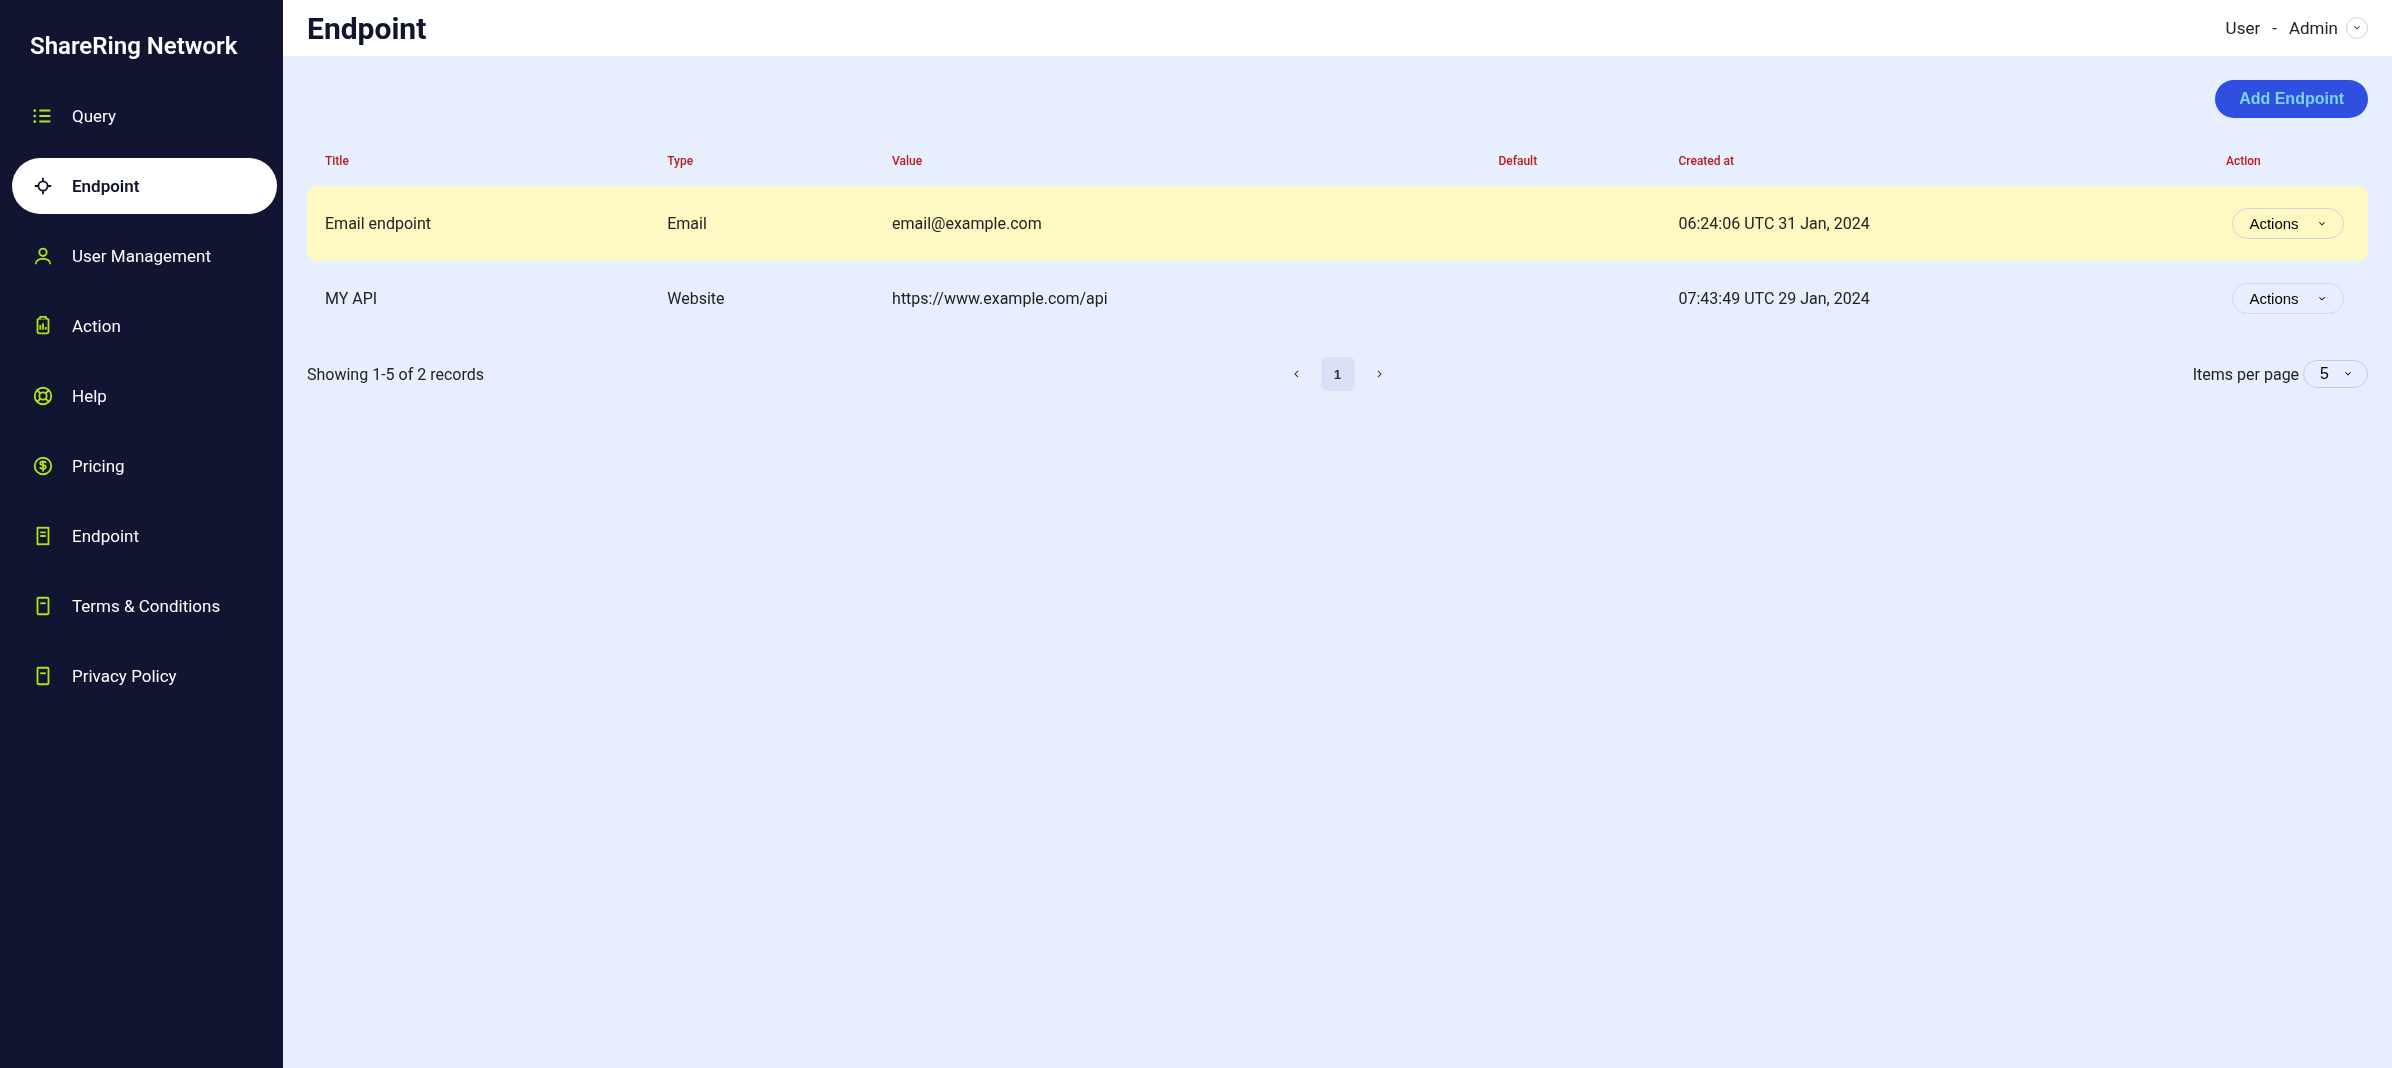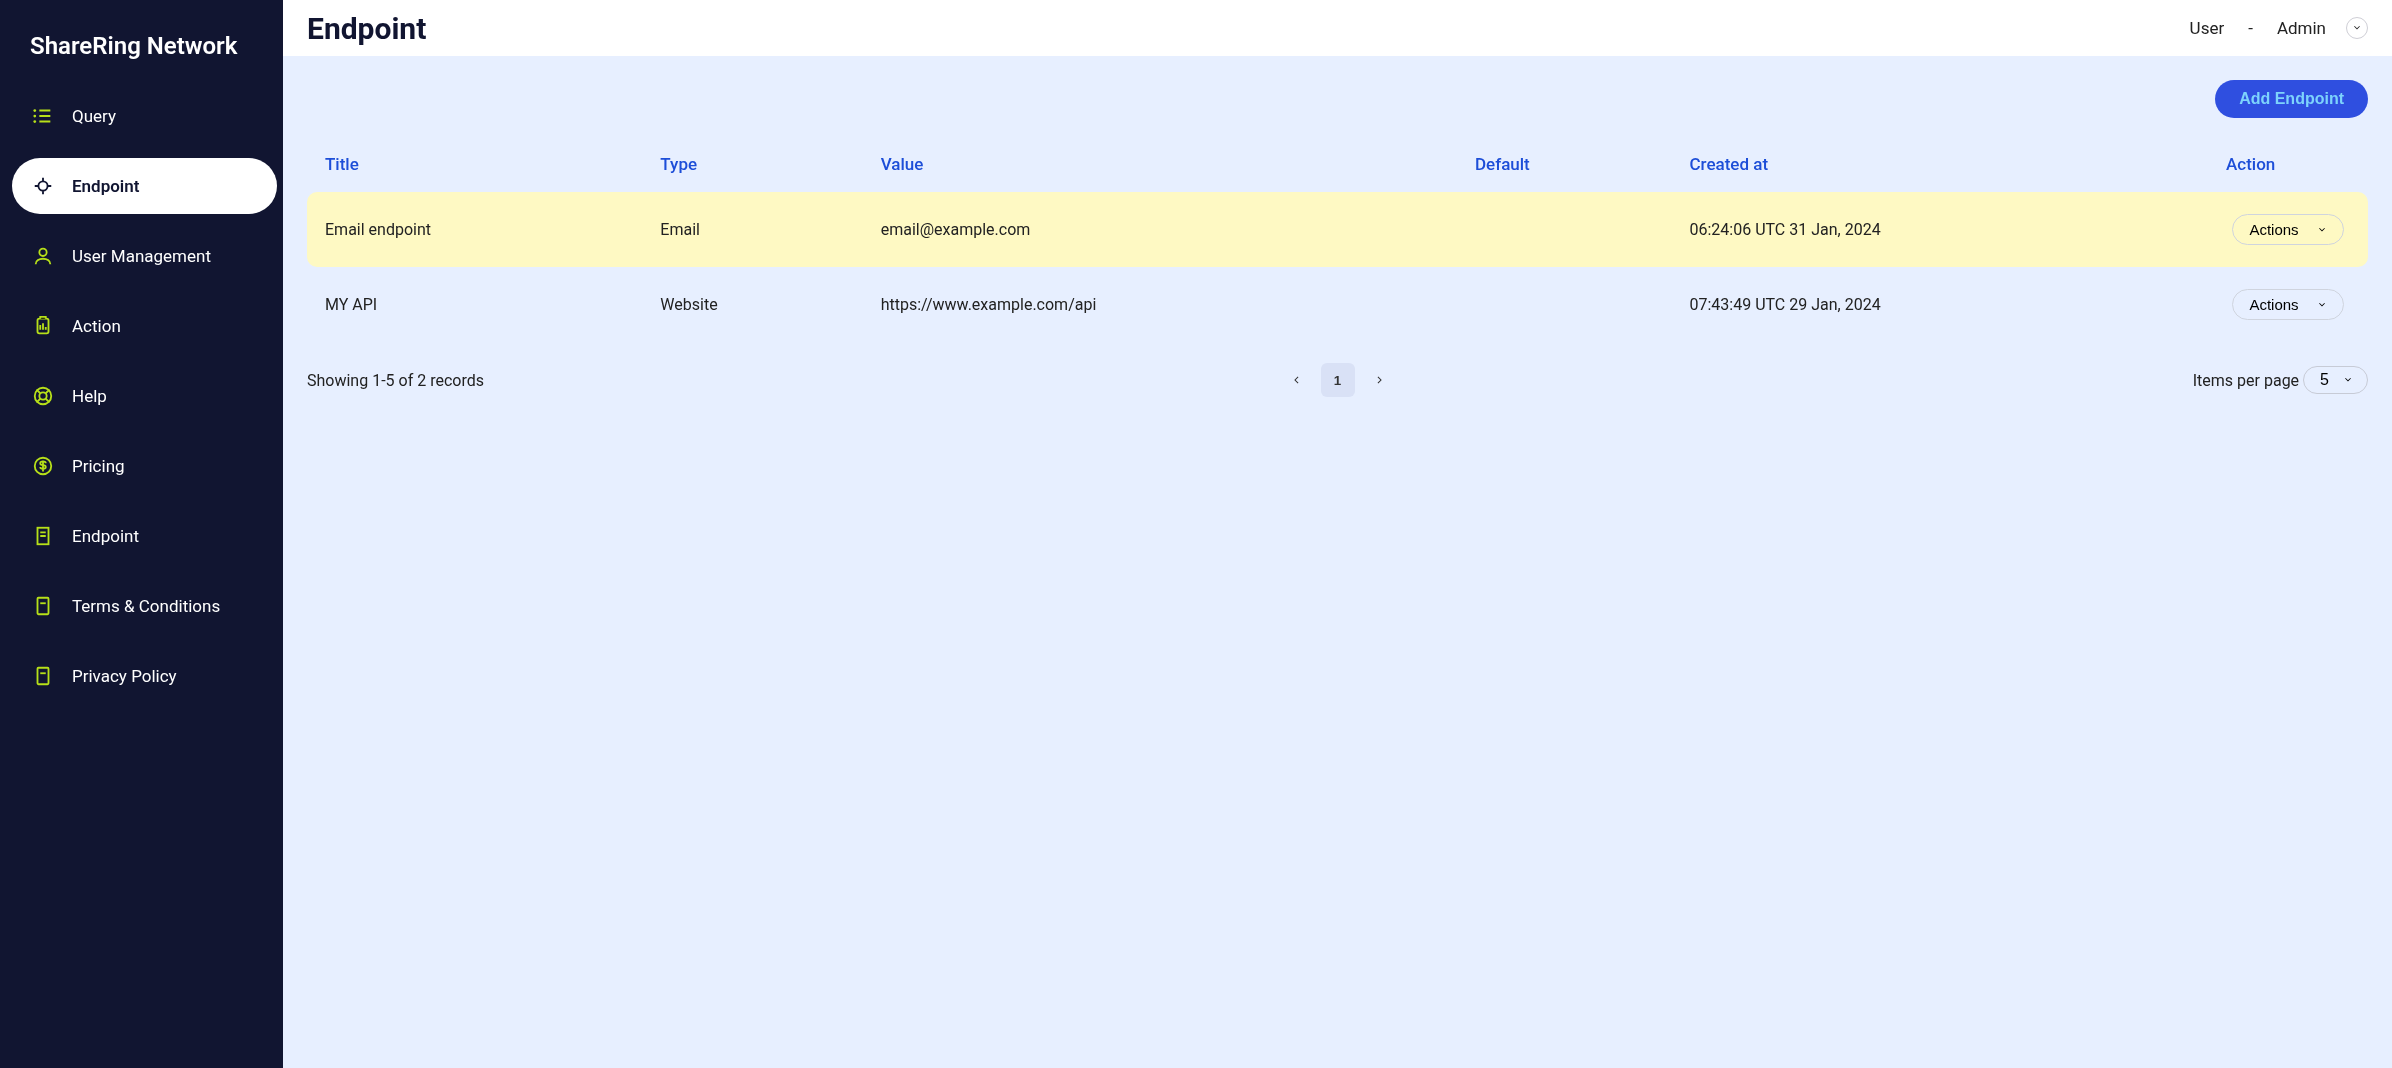--- a/index.html
+++ b/index.html
@@ -76,21 +76,21 @@
       padding: 0 24px 0 24px;
     }
     .page-title {
       font-size: 30px;
       font-weight: 700;
       color: #111531;
     }
     .user-menu {
       display: flex;
       align-items: center;
-      gap: 20px;
+      gap: 8px;
       font-size: 17px;
       color: #222;
     }
     .user-menu .sep { padding: 0 4px; }
     .caret-btn {
       width: 22px; height: 22px;
       border-radius: 50%;
       border: 1px solid #cfcfd6;
       display: inline-flex;
       align-items: center;
@@ -122,22 +122,22 @@
     }
     
     .table {
       width: 100%;
       border-collapse: separate;
       border-spacing: 0;
     }
     .table th {
       text-align: left;
       font-weight: 500;
-      color: #1d4ed8;
-      font-size: 17px;
+      color: #b91c1c;
+      font-size: 12px;
       padding: 14px 18px 18px 18px;
       white-space: nowrap;
     }
     .table td {
       font-size: 16px;
       padding: 22px 18px;
       color: #222;
       vertical-align: middle;
     }
     .table tbody tr.row-white {

